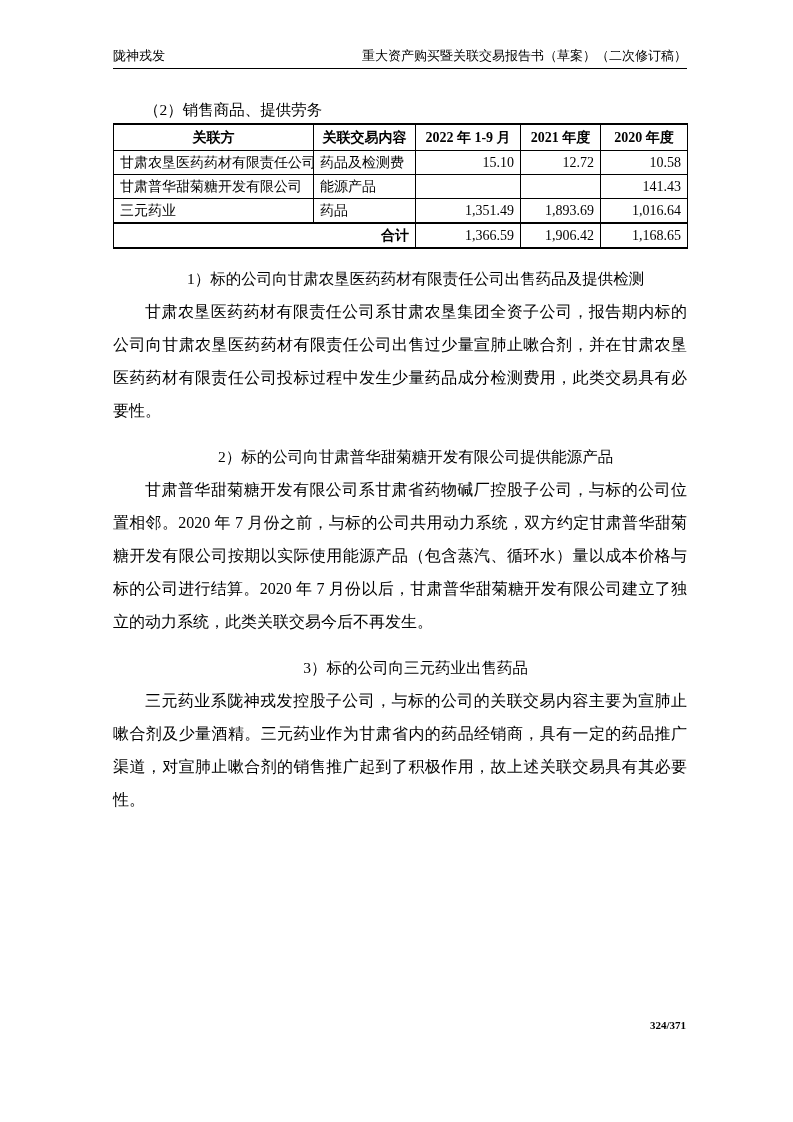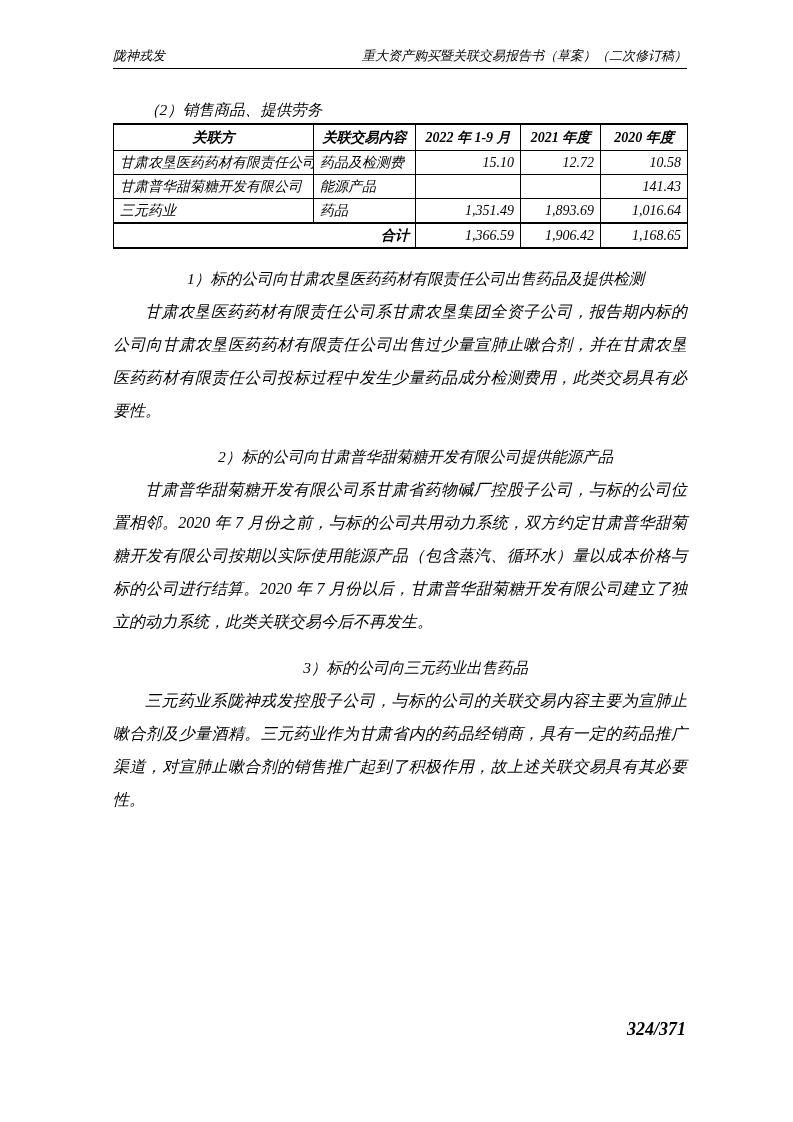--- a/index.html
+++ b/index.html
@@ -6,21 +6,20 @@
   body {
     width:793px; height:1122px;
     background:#ffffff; color:#000000;
     font-family:"Liberation Serif","DejaVu Serif",serif;
     position:relative; overflow:hidden;
   }
   .page {
     position:absolute; inset:0;
     padding:0 106px 12px 113px;
     box-sizing:border-box;
-    font-style:italic;
   }
   .header {
     display:flex; justify-content:space-between; align-items:flex-end;
     padding-top:48px; padding-bottom:4px;
     border-bottom:1px solid #000;
     font-size:13px; line-height:16px;
   }
   .para {
     font-size:16px; line-height:33px;
     text-align:justify; margin:0;
@@ -59,21 +58,21 @@
     border-top:2px solid #000;
     border-bottom:2.5px solid #000;
   }
   tr.total-row td.total-label { text-align:right; font-weight:bold; }
   .sub-heading {
     font-size:15.5px; line-height:33px;
     text-indent:2em; margin:13px 0 0;text-align:center;
   }
   .footer-pageno {
     position:absolute; top:1019px; right:107px;
-    font-size:18px; font-weight:bold;
+    font-size:11px; font-weight:bold;
   }
 </style>
 </head>
 <body>
 
 <div class="page">
 
   <div class="header">
     <span>陇神戎发</span>
     <span>重大资产购买暨关联交易报告书（草案）（二次修订稿）</span>

